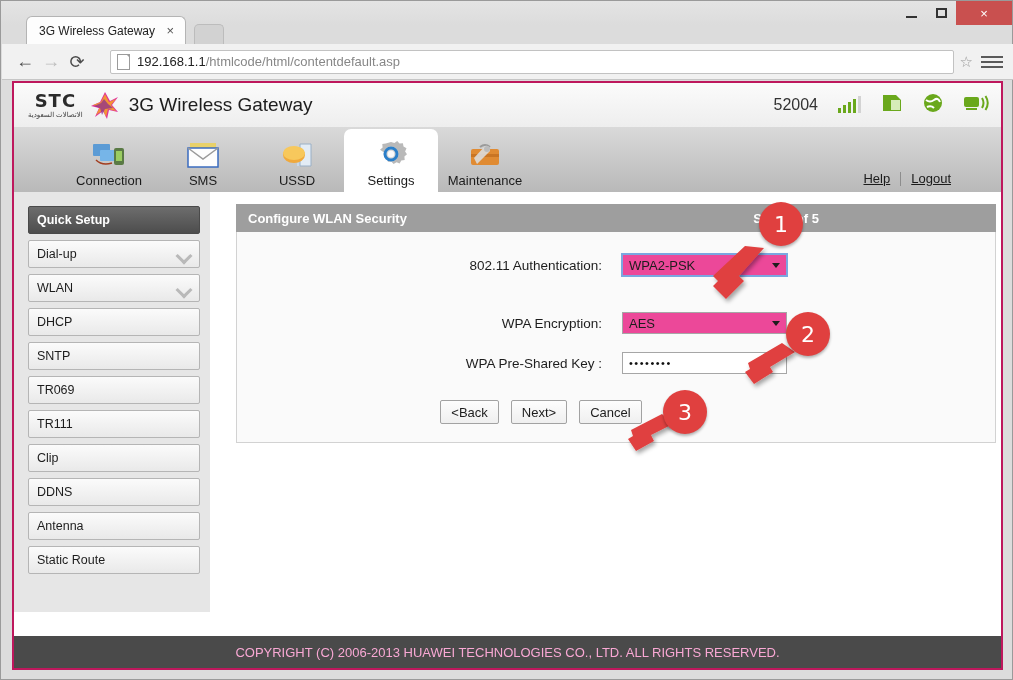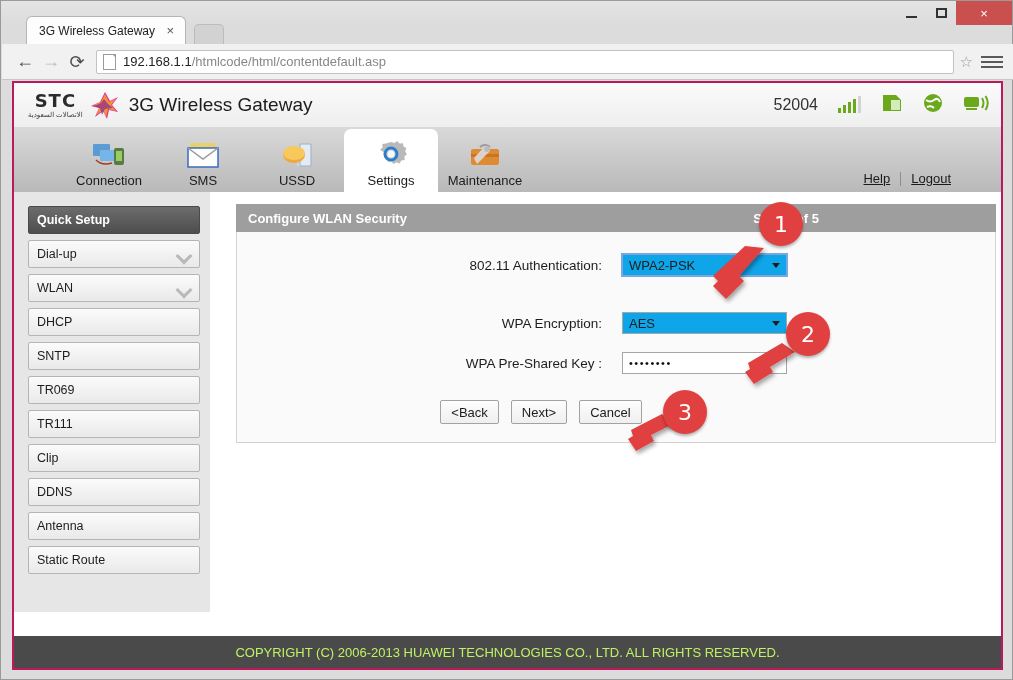--- a/index.html
+++ b/index.html
@@ -33,21 +33,21 @@
   .newtab{position:absolute;left:192px;top:10px;width:28px;height:20px;
     background:#d2d2d2;border:1px solid #bcbcbc;border-bottom:none;border-radius:5px 5px 0 0;}
 
   
   .navbar{position:absolute;left:1px;top:43px;width:1011px;height:36px;
     background:#f1f1f1;border-bottom:1px solid #c6c6c6;box-sizing:border-box;
     display:flex;align-items:center;padding:0 10px;}
   .navicon{width:26px;height:26px;display:flex;align-items:center;justify-content:center;
     font-size:18px;color:#4d4d4d;cursor:pointer;}
   .navicon.dis{color:#bdbdbd;}
-  .omnibox{flex:1;height:24px;margin-left:6px;background:#fff;border:1px solid #c2c2c2;
+  .omnibox{flex:1;height:24px;margin-left:20px;background:#fff;border:1px solid #c2c2c2;
     border-radius:2px;display:flex;align-items:center;padding:0 6px;box-sizing:border-box;}
   .pageicon{width:11px;height:14px;background:#fff;border:1px solid #9b9b9b;
     position:relative;margin-right:7px;flex:none;}
   .pageicon:after{content:"";position:absolute;right:-1px;top:-1px;width:0;height:0;
     border-left:4px solid transparent;border-top:4px solid #9b9b9b;}
   .url{font-size:13px;color:#222;white-space:nowrap;}
   .url .host{color:#222;}
   .url .path{color:#878787;}
   .star{font-size:15px;color:#9a9a9a;margin-left:6px;cursor:pointer;}
   .hamb{width:22px;margin-left:8px;display:flex;flex-direction:column;
@@ -108,40 +108,40 @@
   .panelhead{height:28px;background:#9e9e9e;display:flex;align-items:center;
     padding:0 12px;box-sizing:border-box;}
   .panelhead .ttl{flex:1;font-size:13px;font-weight:bold;color:#fff;}
   .panelhead .step{font-size:13px;font-weight:bold;color:#fff;margin-right:165px;}
   .panelbody{background:#fafafa;border:1px solid #d2d2d2;border-top:none;
     padding:22px 0 18px 0;box-sizing:border-box;}
   .frow{display:flex;align-items:center;margin-bottom:18px;}
   .flabel{width:385px;text-align:right;padding-right:20px;font-size:13.5px;color:#1d1d1d;
     box-sizing:border-box;}
   .fctl{width:165px;}
-  .sel{height:22px;width:165px;background:#0ea5e9;border:1px solid #a6a6a6;
+  .sel{height:22px;width:165px;background:#ec4899;border:1px solid #a6a6a6;
     display:flex;align-items:center;padding:0 6px;box-sizing:border-box;
     font-size:13px;color:#1d1d1d;cursor:pointer;}
   .sel.focused{outline:2px solid #7aa7e0;outline-offset:-1px;border-color:#6c9bdc;}
   .sel .v{flex:1;}
   .caret{width:0;height:0;border-left:4px solid transparent;border-right:4px solid transparent;
     border-top:5px solid #1d1d1d;}
   .pwd{height:22px;width:165px;background:#fff;border:1px solid #a6a6a6;
     display:flex;align-items:center;padding:0 6px;box-sizing:border-box;
     font-size:11px;letter-spacing:1.5px;color:#111;cursor:text;}
   .btnrow{display:flex;justify-content:center;gap:12px;margin-top:26px;padding-right:150px;}
   .btn{min-width:56px;height:24px;border:1px solid #a2a2a2;border-radius:2px;
     background:linear-gradient(to bottom,#fdfdfd,#efefef);
     display:flex;align-items:center;justify-content:center;
     font-size:13px;color:#1d1d1d;padding:0 10px;box-sizing:border-box;cursor:pointer;}
 
   
   .footer{position:absolute;left:0;bottom:0;width:100%;height:32px;background:#4a4a4a;
     display:flex;align-items:center;justify-content:center;}
-  .footer span{font-size:13px;color:#bef264;}
+  .footer span{font-size:13px;color:#f9a8d4;}
 
   
   .annot{position:absolute;left:0;top:0;width:1013px;height:680px;pointer-events:none;}
   .badge{position:absolute;width:44px;height:44px;border-radius:50%;
     background:#e0403f;color:#fff;display:flex;align-items:center;justify-content:center;
     font-size:22px;font-family:"DejaVu Sans", sans-serif;
     box-shadow:0 2px 3px rgba(0,0,0,.3);}
 </style>
 </head>
 <body>

